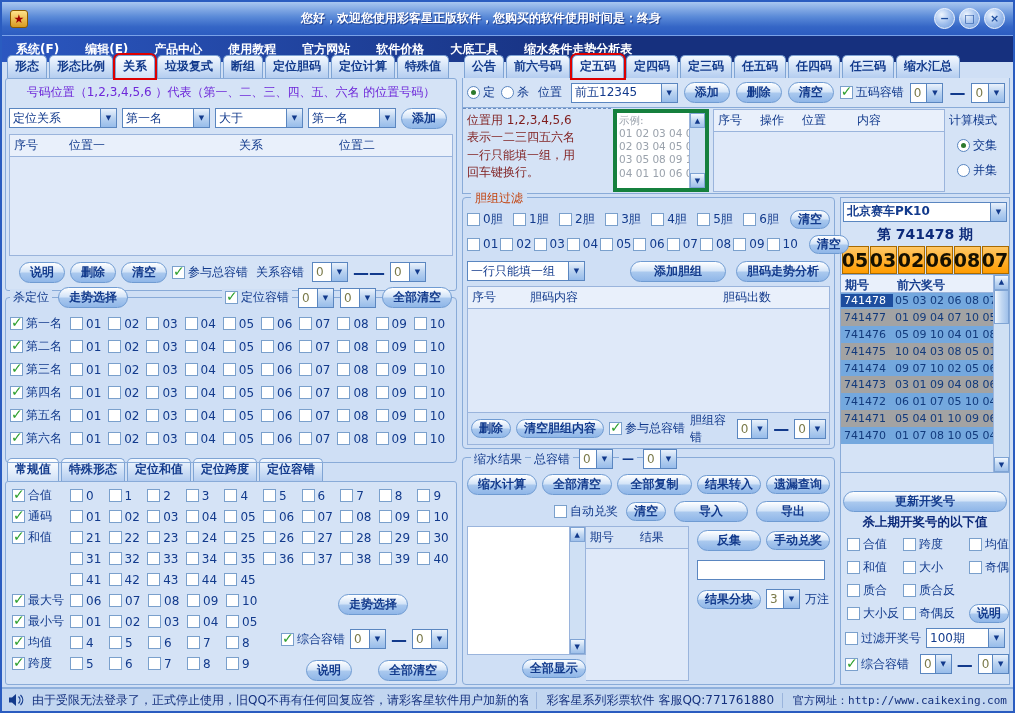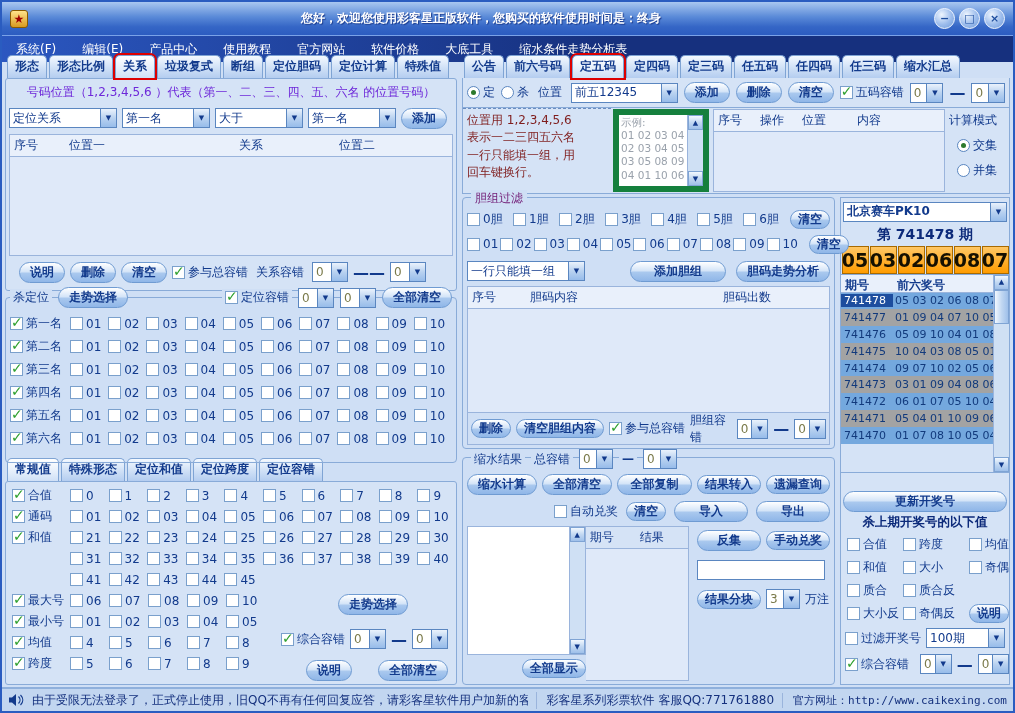--- a/index.html
+++ b/index.html
@@ -7,36 +7,36 @@
 .win{position:relative;width:1015px;height:713px;background:#cfdff5;border:2px solid #2a5cc0}
 
 .titlebar{height:33px;background:linear-gradient(#a9c7f0,#5a8ad8 45%,#3566c6 75%,#2c5cc0);display:flex;align-items:center;padding:0 8px;gap:8px}
 .appicon{width:18px;height:18px;background:linear-gradient(#ffe28a,#d89a20);border:1px solid #8a5a00;border-radius:3px;color:#a00000;font-size:12px;line-height:16px;text-align:center;font-weight:bold}
 .wtitle{color:#fff;font-weight:bold;font-size:12px;text-shadow:1px 1px 1px #1a3a8c;white-space:nowrap}
 .welcome{flex:1;text-align:center;color:#fff;font-weight:bold;font-size:12px;text-shadow:1px 1px 1px #1a3a8c;white-space:nowrap}
 .wbtns{display:flex;gap:4px}
 .wbtn{width:21px;height:21px;border-radius:50%;background:radial-gradient(circle at 35% 30%,#eef5fe,#9cbcec 55%,#6f9ad8);border:1px solid #f4f8ff;color:#1d4d9e;font-weight:bold;font-size:11px;display:flex;align-items:center;justify-content:center;cursor:pointer}
 
 .menubar{height:27px;background:linear-gradient(90deg,#2b57c0,#16307e 60%,#16307e);display:flex;align-items:center;padding:0 14px;gap:26px;border-top:1px solid #7aa2e8}
-.mitem{color:#fff;font-size:12px;font-weight:normal;white-space:nowrap;cursor:pointer}
+.mitem{color:#fff;font-size:12px;font-weight:bold;white-space:nowrap;cursor:pointer}
 
 .content{position:absolute;top:62px;left:3px;right:3px;bottom:26px;display:flex;gap:5px}
 .col.left{width:452px;display:flex;flex-direction:column}
 .col.right{flex:1;display:flex;flex-direction:column;min-width:0}
 
 .tabs{display:flex;align-items:flex-end;gap:2px;height:14px;padding-left:2px}
 .tab{background:linear-gradient(#f4f9ff,#cfe0f6 55%,#b4cdf0);border:1px solid #7fa4d4;border-bottom:none;border-radius:5px 5px 0 0;padding:2px 7px 3px;font-size:12px;font-weight:bold;color:#123a8c;white-space:nowrap;cursor:pointer}
 .tab.active{background:linear-gradient(#ffffff,#e4eefb 60%,#cfe0f6)}
 .tab.red{box-shadow:0 0 0 2px #dd0000;position:relative;z-index:2}
 
 .panel{border:1px solid #89abd8;background:#d5e3f6;border-radius:3px}
 .grp{border:1px solid #89abd8;border-radius:4px;position:relative}
 .grp-head{display:flex;align-items:center;gap:6px;position:relative;top:-11px;margin:0 4px -7px 4px}
 .bgpatch{background:#cfdff5;padding:0 3px;color:#123a8c;font-size:12px;white-space:nowrap}
-.grp-legend{position:absolute;top:-8px;left:8px;background:#cfdff5;padding:0 4px;color:#701a75;font-size:12px}
+.grp-legend{position:absolute;top:-8px;left:8px;background:#cfdff5;padding:0 4px;color:#c2410c;font-size:12px}
 
 .btn{background:linear-gradient(#ffffff,#d5e5f8 45%,#a9c8ee 55%,#8fb6e8);border:1px solid #6f9bd2;border-radius:11px;color:#123a8c;font-weight:bold;font-size:12px;padding:2px 10px;white-space:nowrap;cursor:pointer;line-height:15px}
 .btn.sm{padding:1px 7px;font-size:12px}
 .sel{display:inline-flex;background:#fff;border:1px solid #5a86c0;height:20px;align-items:center;cursor:pointer}
 .sel b{flex:1;padding:0 3px;font-weight:normal;color:#123a8c;font-size:12px;white-space:nowrap;overflow:hidden}
 .sel.num b{color:#7a7a4a}
 .sel i{width:16px;height:100%;background:linear-gradient(#eaf2fc,#b9d2f0 50%,#97bcea);border-left:1px solid #5a86c0;display:flex;align-items:center;justify-content:center;color:#123a8c;font-style:normal;font-size:7px}
 .cb{display:inline-flex;align-items:center;gap:3px;cursor:pointer}
 .cb i{width:13px;height:13px;background:#fff;border:1px solid #7aa0cc;position:relative;flex:none}
 .cb.on i::after{content:"✓";position:absolute;left:0px;top:-4px;color:#2fa02f;font-weight:bold;font-size:14px}
@@ -74,21 +74,21 @@
 
 .statusbar{position:absolute;left:0;right:0;bottom:0;height:24px;background:#c2d6f0;border-top:2px solid #8fb0dc;display:flex;align-items:center;padding:0 6px;gap:8px}
 .smsg{flex:1;font-size:12px;color:#15317e;white-space:nowrap;overflow:hidden}
 .sbrand,.ssite{font-size:12px;color:#15317e;white-space:nowrap;border-left:1px solid #9ab4dc;padding-left:10px}
 .ssite u{text-decoration:none;font-family:"DejaVu Sans Mono",monospace;font-size:11px}
 
 .hint{text-align:center;font-size:12px;color:#6d28d9;padding:3px 0;white-space:nowrap}
 .mode-row{display:flex;align-items:center;gap:6px;height:30px;padding:0 4px;background:#d5e3f6;border:1px solid #89abd8;border-top:none}
 .blockA{display:flex;height:86px;background:#d5e3f6;border:1px solid #89abd8;border-top:none}
 .instr{width:148px;border-top:1px dashed #6a8cc0;padding:3px 4px;font-size:12px;color:#7f1d1d;line-height:1.45}
-.example{width:96px;display:flex;border:6px solid #15803d;background:#fff;margin:1px 2px}
+.example{width:96px;display:flex;border:4px solid #15803d;background:#fff;margin:1px 2px}
 .ex-text{flex:1;font-size:10.5px;color:#9aa2ac;padding:1px 2px;line-height:1.25;overflow:hidden;white-space:nowrap}
 .entry{flex:1;display:flex;flex-direction:column;border:1px solid #9ab4dc;margin:1px 2px;background:#fff;min-width:0}
 .calc{width:62px;display:flex;flex-direction:column;gap:8px;padding:4px 2px;font-size:12px;color:#123a8c;align-items:flex-start}
 .blockB{flex:1;display:flex;gap:5px;margin-top:3px;min-height:0}
 .mainR{flex:1;display:flex;flex-direction:column;min-width:0}
 .farR{width:170px;flex:none;display:flex;flex-direction:column;border:1px solid #89abd8;background:#d5e3f6}
 .lkrow{display:grid;grid-template-columns:56px 66px auto;align-items:center;height:23px;padding:0 4px}
 </style>
 </head>
 <body>

